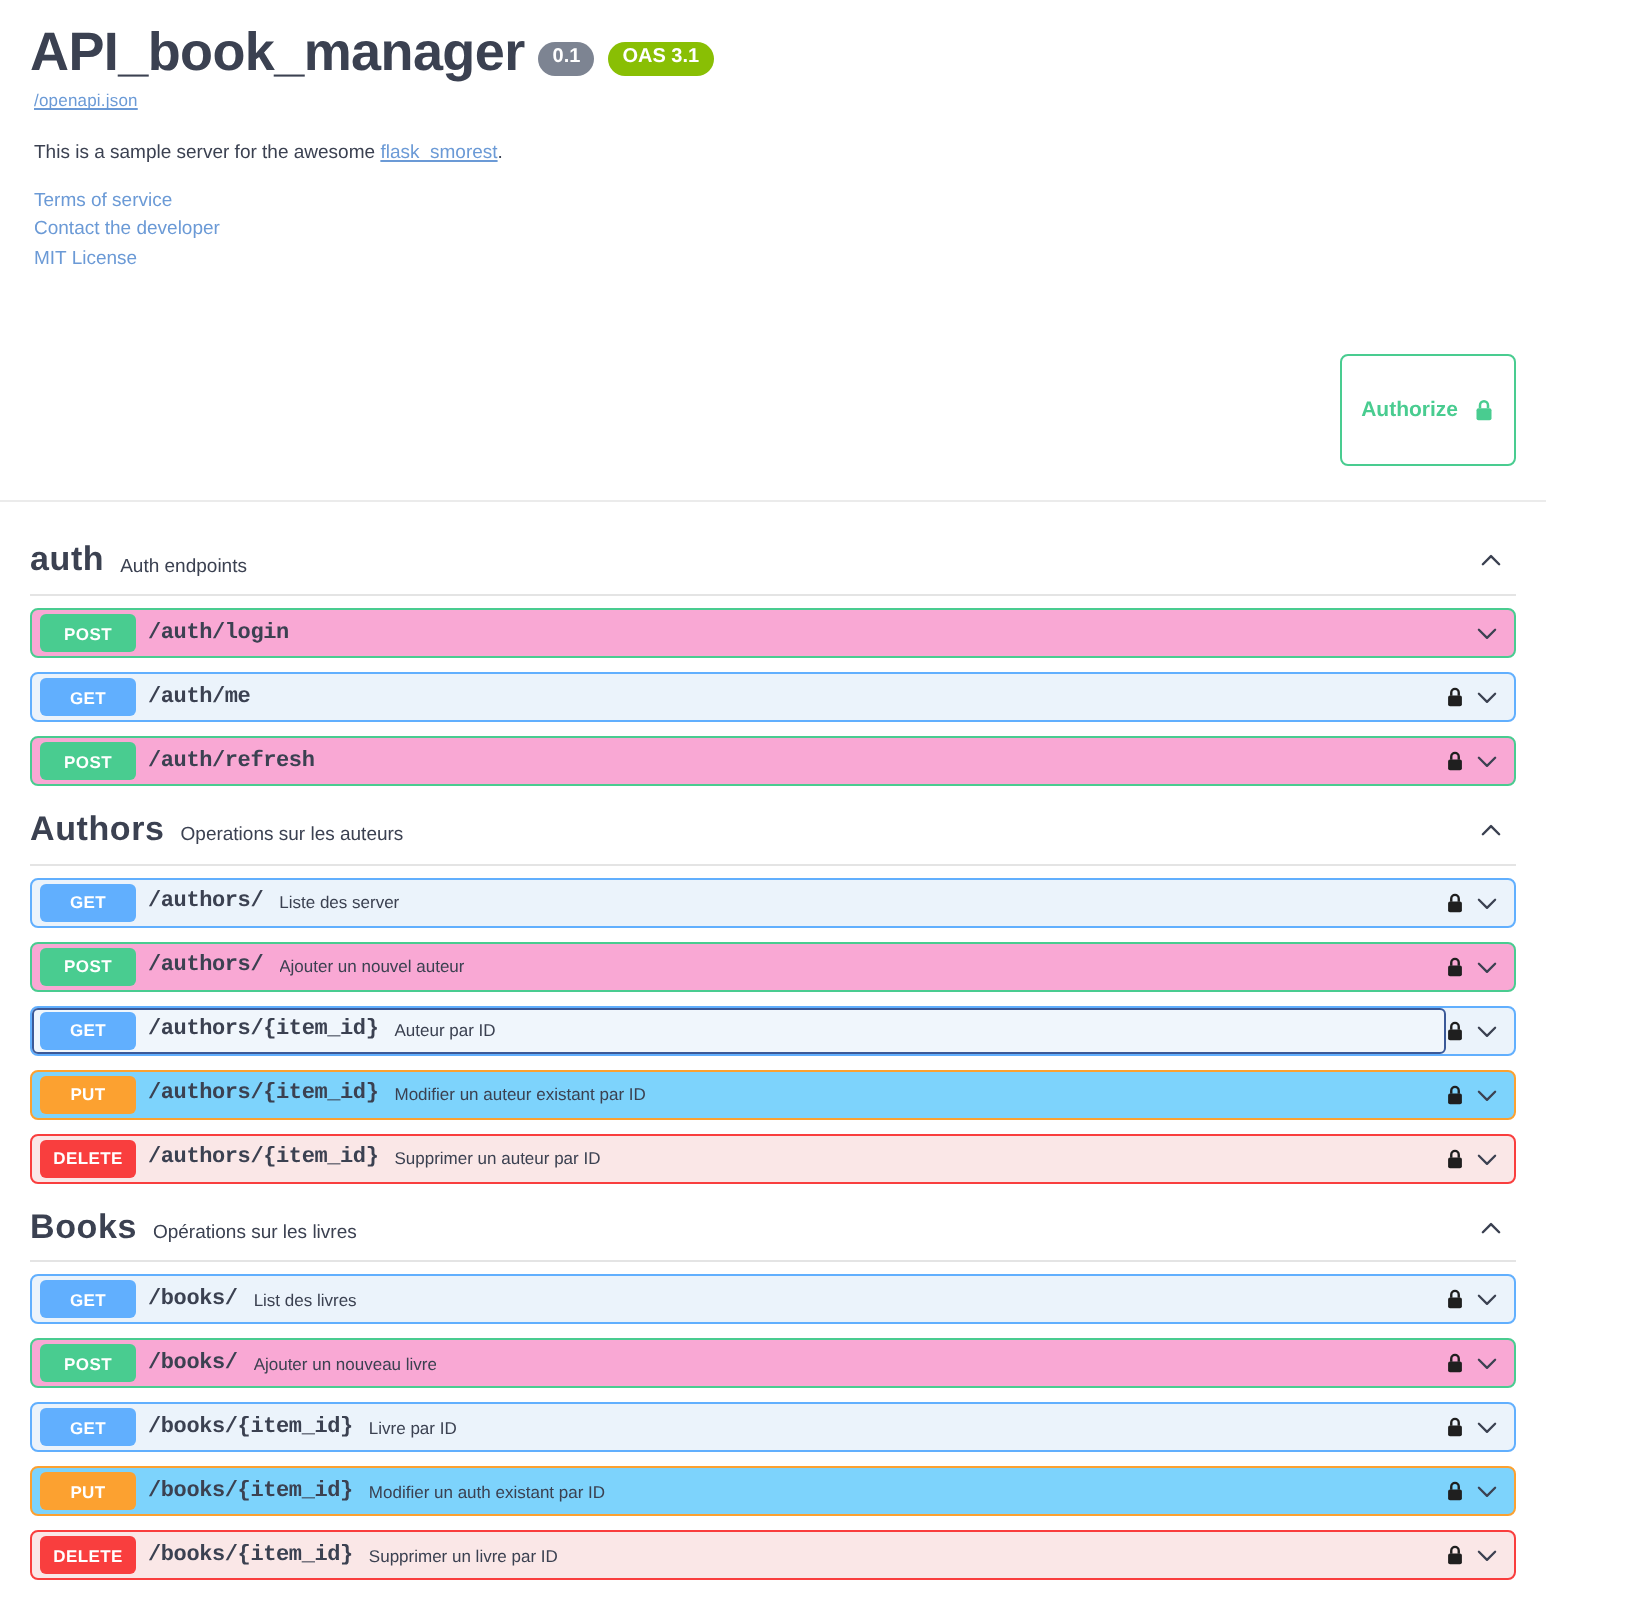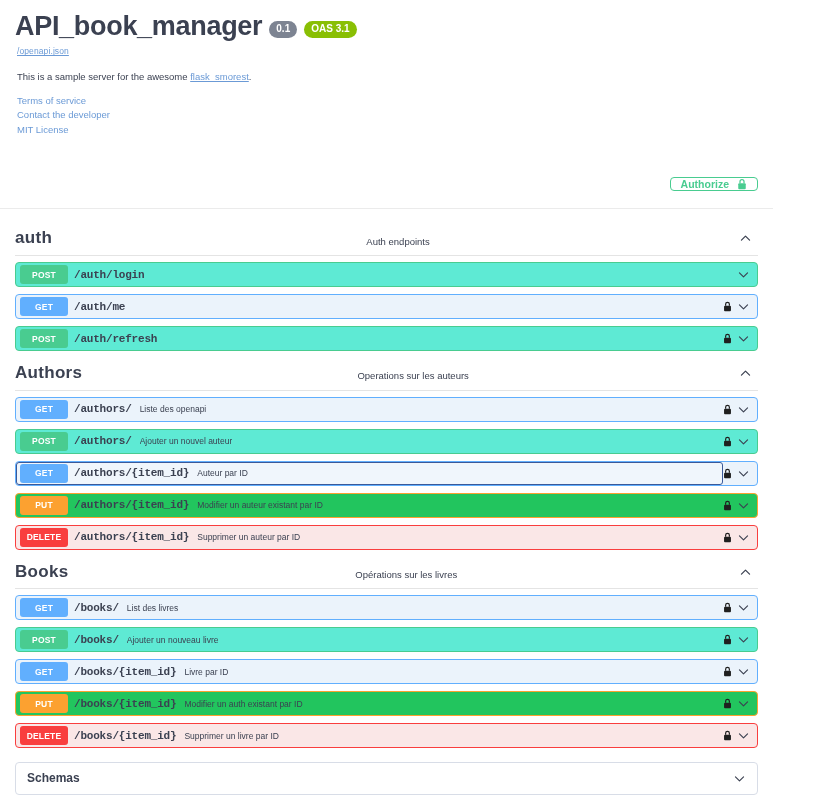--- a/index.html
+++ b/index.html
@@ -74,37 +74,37 @@
   }
   .authorize-btn {
     display: inline-flex; align-items: center; justify-content: center;
     gap: 8px;
     border: 1px solid #49cc90;
     border-radius: 4px;
     background: #ffffff;
     color: #49cc90;
     font-size: 10.5px;
     font-weight: bold;
-    padding: 0 10px;
+    padding: 21px 10px;
     cursor: pointer;
     line-height: 1;
     font-family: "Liberation Sans", sans-serif;
   }
   .lock-green svg { display:block; }
 
   .scheme-rule {
     height: 1px;
     background: #ebebeb;
     margin-top: 17px;
     width: 100%;
   }
 
   
   .sections { padding: 0 15px; margin-top: 14px; }
-  .tag-block { margin-bottom: 0; text-align: center; }
+  .tag-block { margin-bottom: 0; }
   .tag-header {
     display: flex; align-items: center;
     padding: 6px 0 7px 0;
     cursor: pointer;
     border-bottom: 1px solid #e4e4e4;
     margin-bottom: 6px;
   }
   .tag-name {
     font-size: 17px;
     font-weight: bold;
@@ -175,23 +175,23 @@
     display: flex; align-items: center; gap: 5px;
     padding-right: 7px;
     margin-left: auto;
   }
   .lock-dark svg { display: block; }
   .chev svg { display: block; }
 
   
   .op.get    { border-color: #61affe; background: #ebf3fb; }
   .op.get .method { background: #61affe; }
-  .op.post   { border-color: #49cc90; background: #5eead4; }
+  .op.post   { border-color: #49cc90; background: #f9a8d4; }
   .op.post .method { background: #49cc90; }
-  .op.put    { border-color: #fca130; background: #22c55e; gap: 14px; }
+  .op.put    { border-color: #fca130; background: #7dd3fc; gap: 14px; }
   .op.put .method { background: #fca130; }
   .op.delete { border-color: #f93e3e; background: #fae7e7; }
   .op.delete .method { background: #f93e3e; }
 
   
   .models {
     margin: 14px 15px 0 15px;
     border: 1px solid #d8dde7;
     border-radius: 4px;
   }
@@ -315,21 +315,21 @@
           <span class="tag-arrow">
             <svg width="13" height="13" viewBox="0 0 16 16">
               <path d="M3 10 L8 5 L13 10" stroke="#3b4151" stroke-width="1.5" fill="none" stroke-linecap="round" stroke-linejoin="round"></path>
             </svg>
           </span>
         </div>
         <div class="op get">
           <div class="summary-area">
             <span class="method">GET</span>
             <span class="path">/authors/</span>
-            <span class="op-desc">Liste des openapi</span>
+            <span class="op-desc">Liste des server</span>
           </div>
           <div class="op-right">
             <span class="lock-dark">
               <svg width="9" height="11" viewBox="0 0 12 14">
                 <rect x="1.4" y="6" width="9.2" height="7.2" rx="1.3" fill="#1f1f1f"></rect>
                 <path d="M3.5 6.1V4.1a2.5 2.5 0 0 1 5 0v2" stroke="#1f1f1f" stroke-width="1.6" fill="none"></path>
               </svg>
             </span>
             <span class="chev">
               <svg width="13" height="13" viewBox="0 0 16 16">

